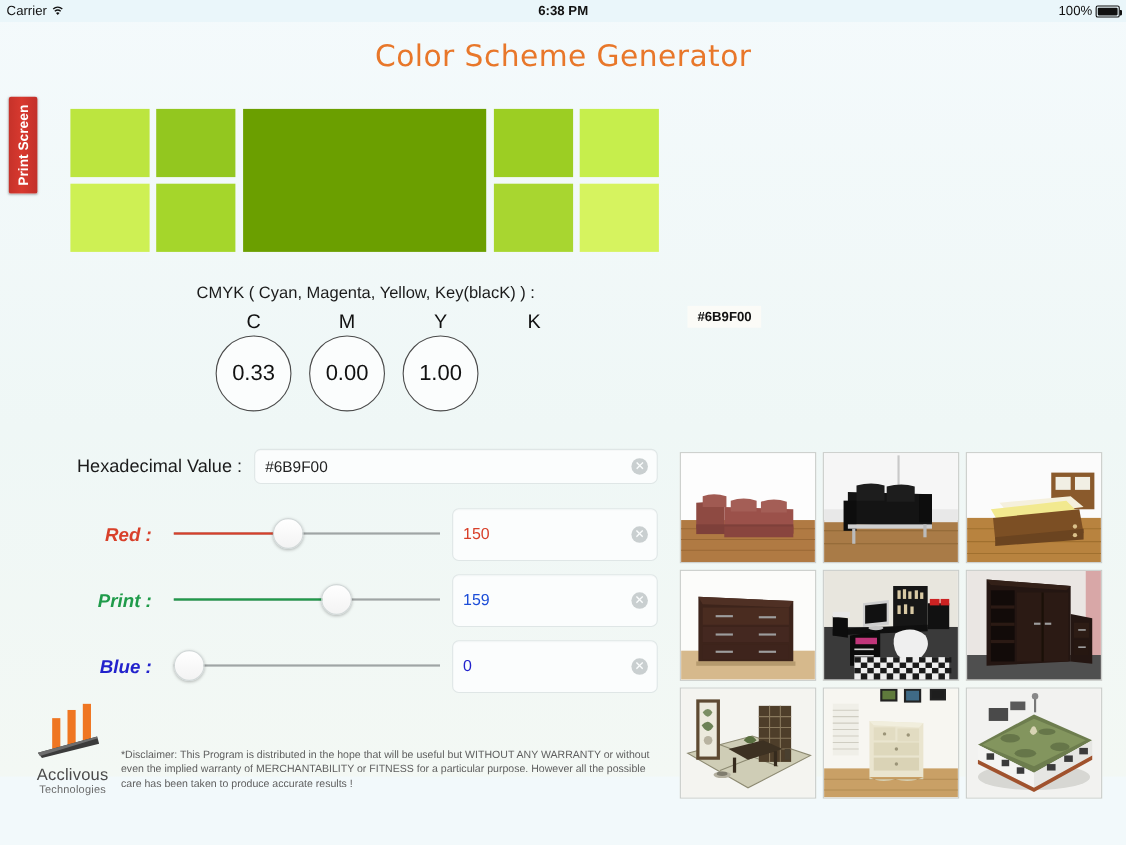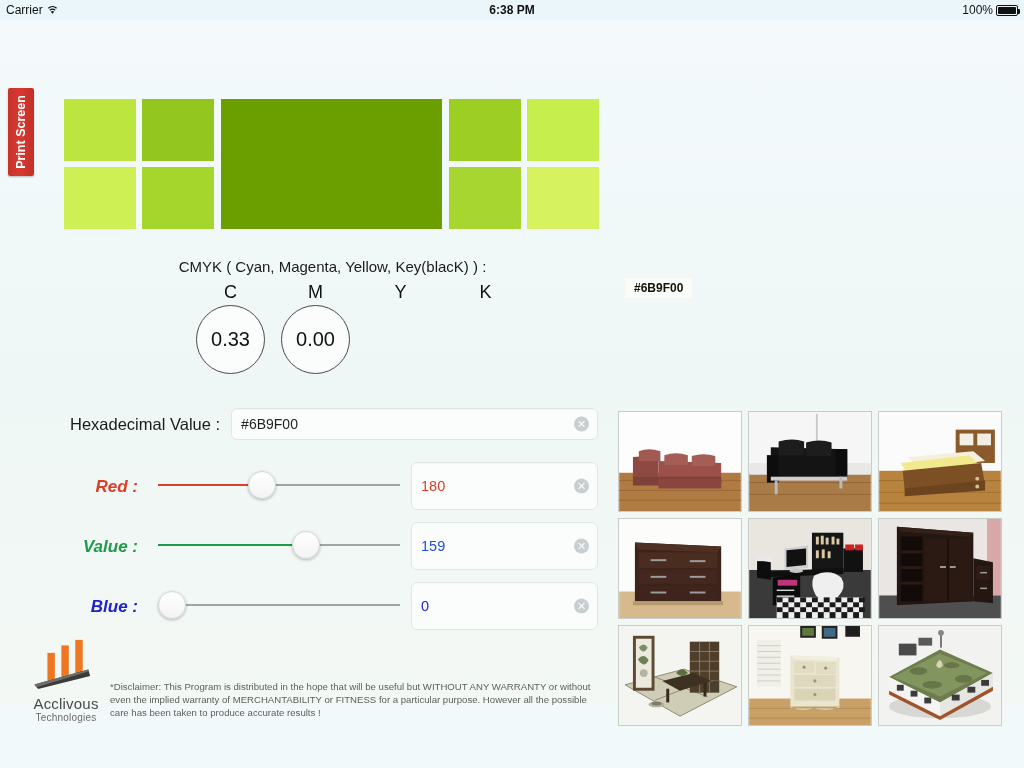--- a/index.html
+++ b/index.html
@@ -186,20 +186,21 @@
     </div>
     <div class="sb-center">6:38 PM</div>
     <div class="sb-right">
       <span>100%</span>
       <span class="batt">
           <i></i>
         </span>
     </div>
   </div>
 
+  <div class="title">Color Scheme Generator</div>
 
   <div class="print-tab">
     <span>Print Screen</span>
   </div>
 
   <div class="swatches">
     <div class="sw-col c1">
       <div class="sw" style="background: rgb(188, 229, 63);"></div>
       <div class="sw" style="background: rgb(206, 240, 84);"></div>
     </div>
@@ -223,20 +224,21 @@
     <div class="cmyk-item">
       <div class="cmyk-ch">C</div>
       <div class="cmyk-circle">0.33</div>
     </div>
     <div class="cmyk-item">
       <div class="cmyk-ch">M</div>
       <div class="cmyk-circle">0.00</div>
     </div>
     <div class="cmyk-item">
       <div class="cmyk-ch">Y</div>
+      <div class="cmyk-circle">1.00</div>
     </div>
     <div class="cmyk-item">
       <div class="cmyk-ch">K</div>
     </div>
   </div>
 
   <div class="hex-row">
     <div class="hex-label">Hexadecimal Value :</div>
     <div class="field hex-field">
       <span>#6B9F00</span>
@@ -247,27 +249,27 @@
   <div class="rgb-block">
 
     <div class="rgb-row">
       <div class="rgb-label" style="color: rgb(216, 64, 42);">Red :</div>
       <div class="slider">
         <div class="track-bg"></div>
         <div class="track-fill" style="width: 101.64px; background: rgb(216, 64, 42);"></div>
         <div class="thumb" style="left: 89.88px;"></div>
       </div>
       <div class="field val-field">
-        <span style="color: rgb(216, 64, 42);">180</span>
+        <span style="color: rgb(216, 64, 42);">150</span>
         <span class="clear-btn">✕</span>
       </div>
     </div>
 
     <div class="rgb-row">
-      <div class="rgb-label" style="color: rgb(31, 155, 74);">Value :</div>
+      <div class="rgb-label" style="color: rgb(31, 155, 74);">Print :</div>
       <div class="slider">
         <div class="track-bg"></div>
         <div class="track-fill" style="width: 151.008px; background: rgb(31, 155, 74);"></div>
         <div class="thumb" style="left: 133.536px;"></div>
       </div>
       <div class="field val-field">
         <span style="color: #1d4ed8;">159</span>
         <span class="clear-btn">✕</span>
       </div>
     </div>

